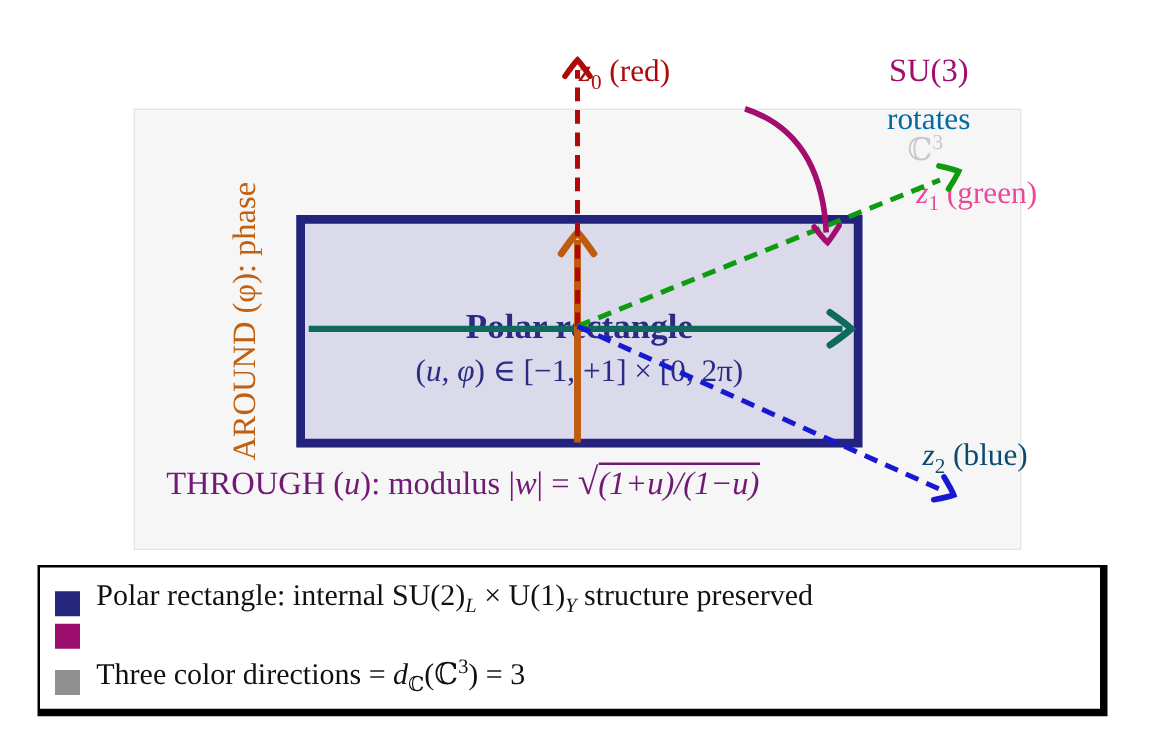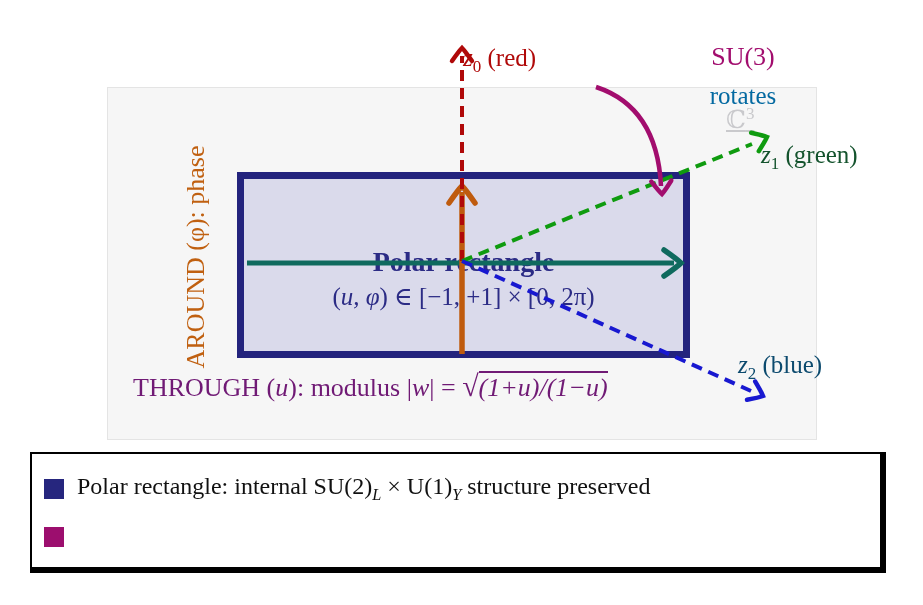--- a/index.html
+++ b/index.html
@@ -22,33 +22,33 @@
          font-size:26px;color:#c06010;white-space:nowrap;}
 
   .through{position:absolute;left:133px;top:369px;font-size:26px;color:#701a75;white-space:nowrap;}
   .sqrt-sign{font-size:30px;}
   .radicand{border-top:2px solid currentColor;padding-top:0px;}
 
   .lbl{position:absolute;white-space:nowrap;font-size:25px;}
   .lbl-z0{left:463px;top:44px;color:#b00909;}
   .su3-l1{left:683px;top:42px;width:120px;text-align:center;font-size:26px;color:#a20d6e;position:absolute;}
   .su3-l2{left:683px;top:82px;width:120px;text-align:center;font-size:25px;color:#0369a1;position:absolute;}
-  .lbl-c3{left:726px;top:104px;color:#c9c9cc;font-size:25px;text-decoration:underline;}
-  .lbl-z1{left:761px;top:141px;color:#14532d;}
+  .lbl-c3{left:726px;top:104px;color:#c9c9cc;font-size:25px;}
+  .lbl-z1{left:733px;top:141px;color:#ec4899;}
   .lbl-z2{left:738px;top:351px;color:#0c4a6e;}
   sub{font-size:68%;}
   sup{font-size:68%;}
 
   .overlay{position:absolute;left:0;top:0;pointer-events:none;}
 
   .legend{position:absolute;left:30px;top:452px;width:856px;height:121px;background:#fff;
          border:2px solid #000;border-right-width:6px;border-bottom-width:6px;box-sizing:border-box;
          padding:8px 12px;display:flex;flex-direction:column;justify-content:space-around;
          font-size:24px;color:#111;}
-  .legend-row{display:flex;align-items:center;gap:13px;white-space:nowrap;line-height:1;}
+  .legend-row{display:flex;align-items:flex-end;gap:13px;white-space:nowrap;line-height:1;}
   .swatch{width:20px;height:20px;flex:0 0 auto;}
 </style>
 </head>
 <body>
 
 <div class="stage">
 
   <div class="panel"></div>
 
   <div class="polar-rect"></div>
@@ -97,16 +97,20 @@
 
     <div class="legend-row">
       <span class="swatch" style="background-color: rgb(38, 38, 126);"></span>
       <span><span>Polar rectangle: internal SU(2)</span><sub class="mi">L</sub><span> × U(1)</span><sub class="mi">Y</sub><span> structure preserved</span></span>
     </div>
 
     <div class="legend-row">
       <span class="swatch" style="background-color: rgb(156, 14, 110);"></span>
     </div>
 
+    <div class="legend-row">
+      <span class="swatch" style="background-color: rgb(143, 143, 143);"></span>
+      <span><span>Three color directions = </span><span class="mi">d</span><sub>ℂ</sub><span>(ℂ</span><sup>3</sup><span>) = 3</span></span>
+    </div>
 
   </div>
 
 </div>
 
 </body></html>

